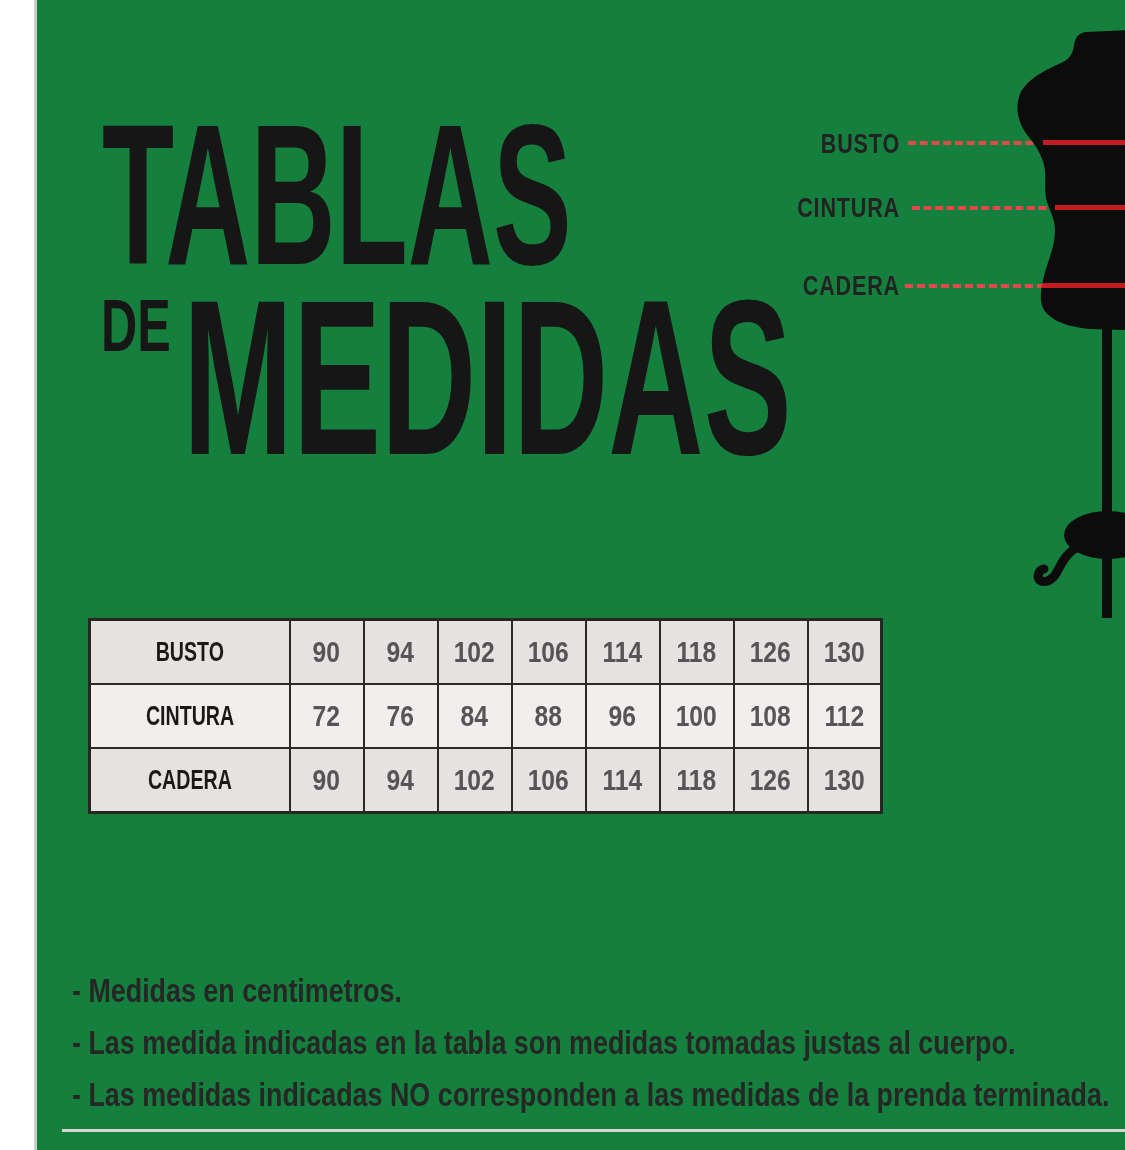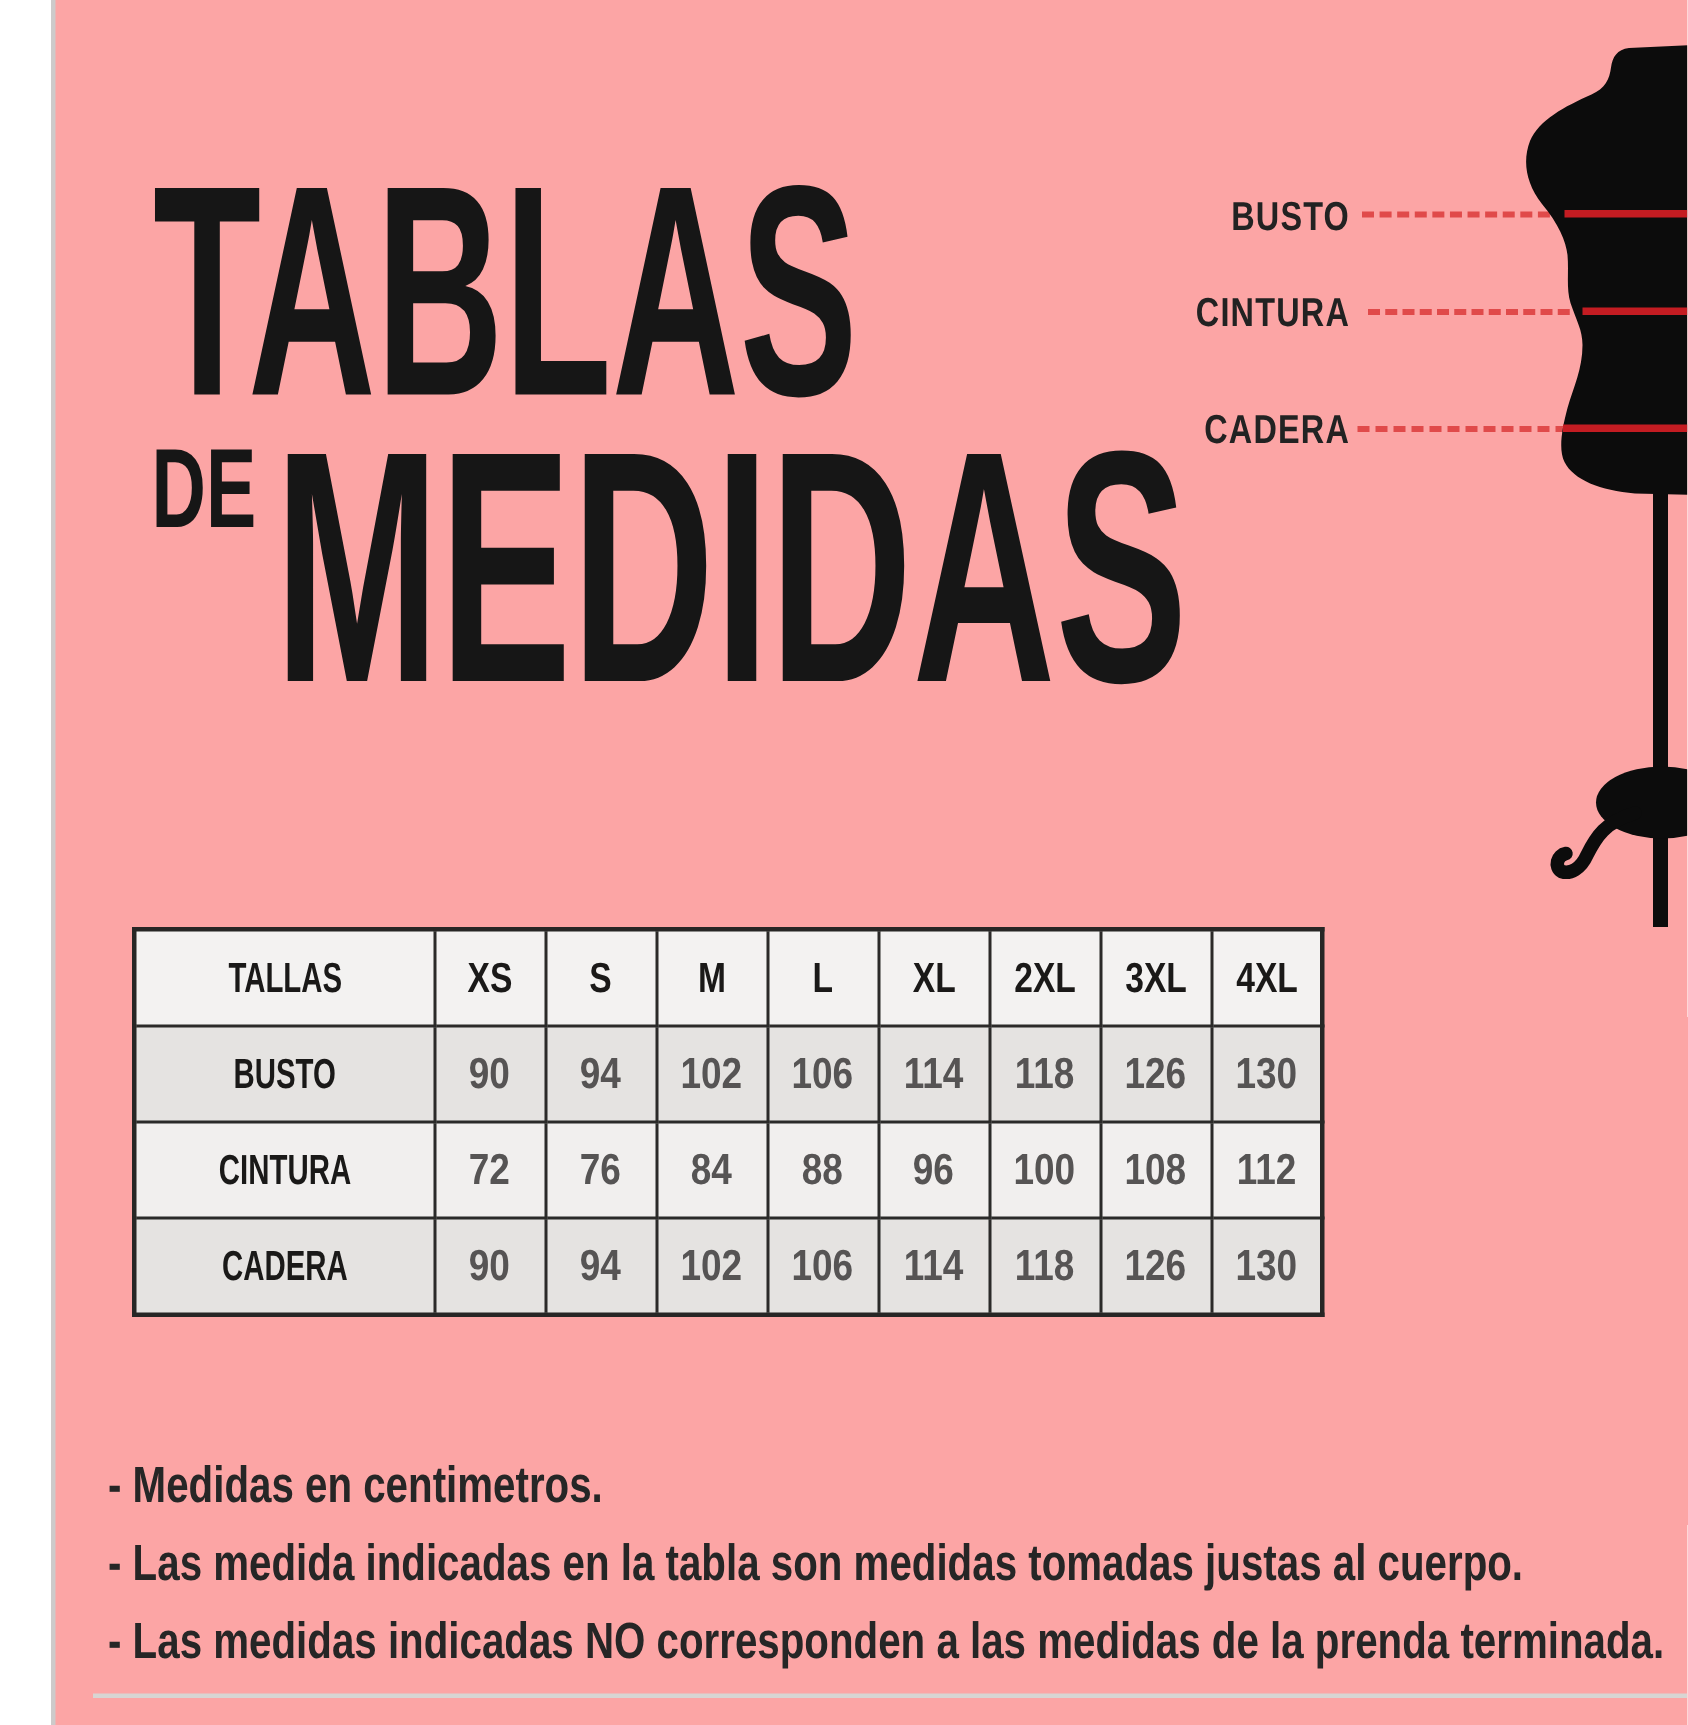--- a/index.html
+++ b/index.html
@@ -1,18 +1,18 @@
 <!DOCTYPE html>
 <html><head>
 <meta charset="utf-8">
 <style>
   html, body { margin: 0; padding: 0; background: #ffffff; }
   #canvas {
     position: relative; width: 1125px; height: 1150px;
-    background: #fca5a5; overflow: hidden;
+    background: #15803d; overflow: hidden;
     font-family: "Liberation Sans", sans-serif;
   }
   .left-strip { position: absolute; left: 0; top: 0; width: 34px; height: 1150px; background: #ffffff; }
   .vline { position: absolute; left: 34px; top: 0; width: 3px; height: 1150px; background: #cdcaca; }
   .bottom-line { position: absolute; left: 62px; top: 1129px; width: 1063px; height: 3px; background: #d8d5d3; }
 
   
   .title-big { position: absolute; color: #161616; font-weight: bold; line-height: 1; white-space: nowrap; transform-origin: left top; }
   #title-word1 { left: 102px; top: 95px;  font-size: 200px; transform: scaleX(0.59); }
   #title-word2 { left: 101px; top: 288px; font-size: 75px;  transform: scaleX(0.67); }
@@ -98,31 +98,20 @@
       <col style="width:74px">
         <col style="width:74px">
         <col style="width:74px">
         <col style="width:74px">
       <col style="width:74px">
         <col style="width:74px">
         <col style="width:74px">
         <col style="width:74px">
     </colgroup>
     <tbody>
-      <tr class="row-light">
-        <td><span class="cell-head">TALLAS</span></td>
-        <td><span class="cell-size">XS</span></td>
-        <td><span class="cell-size">S</span></td>
-        <td><span class="cell-size">M</span></td>
-        <td><span class="cell-size">L</span></td>
-        <td><span class="cell-size">XL</span></td>
-        <td><span class="cell-size">2XL</span></td>
-        <td><span class="cell-size">3XL</span></td>
-        <td><span class="cell-size">4XL</span></td>
-      </tr>
       <tr class="row-gray">
         <td><span class="cell-head">BUSTO</span></td>
         <td><span class="cell-num">90</span></td>
         <td><span class="cell-num">94</span></td>
         <td><span class="cell-num">102</span></td>
         <td><span class="cell-num">106</span></td>
         <td><span class="cell-num">114</span></td>
         <td><span class="cell-num">118</span></td>
         <td><span class="cell-num">126</span></td>
         <td><span class="cell-num">130</span></td>

